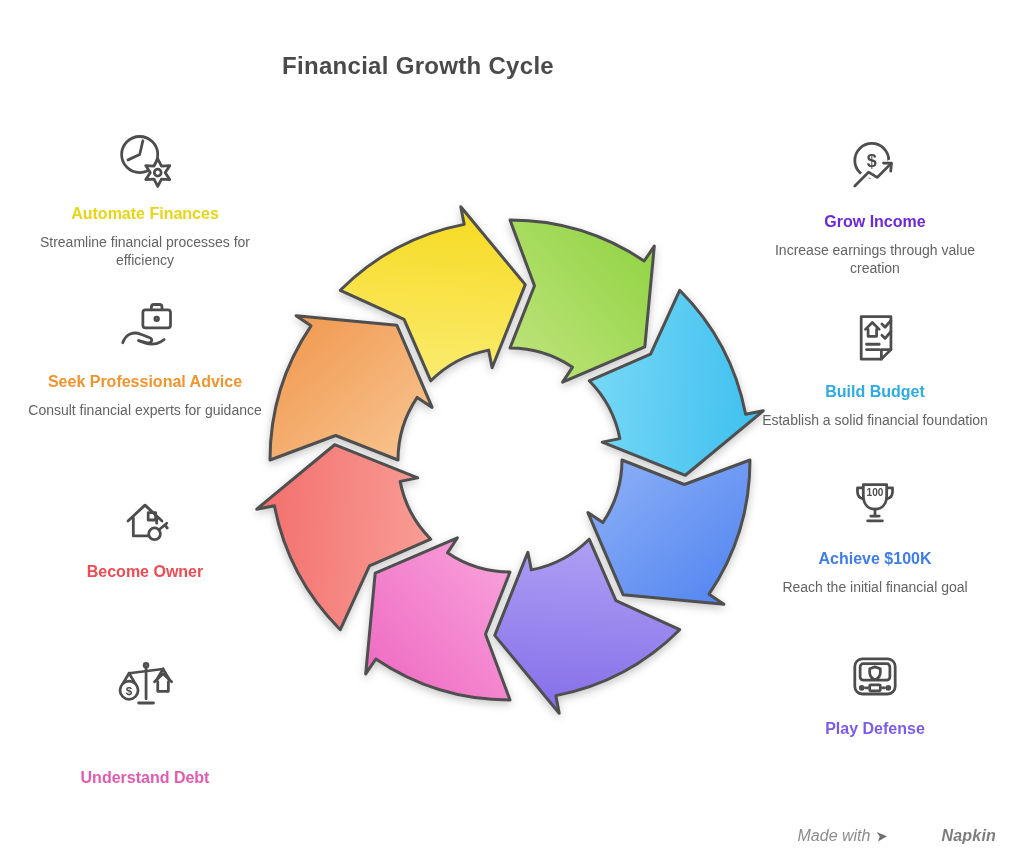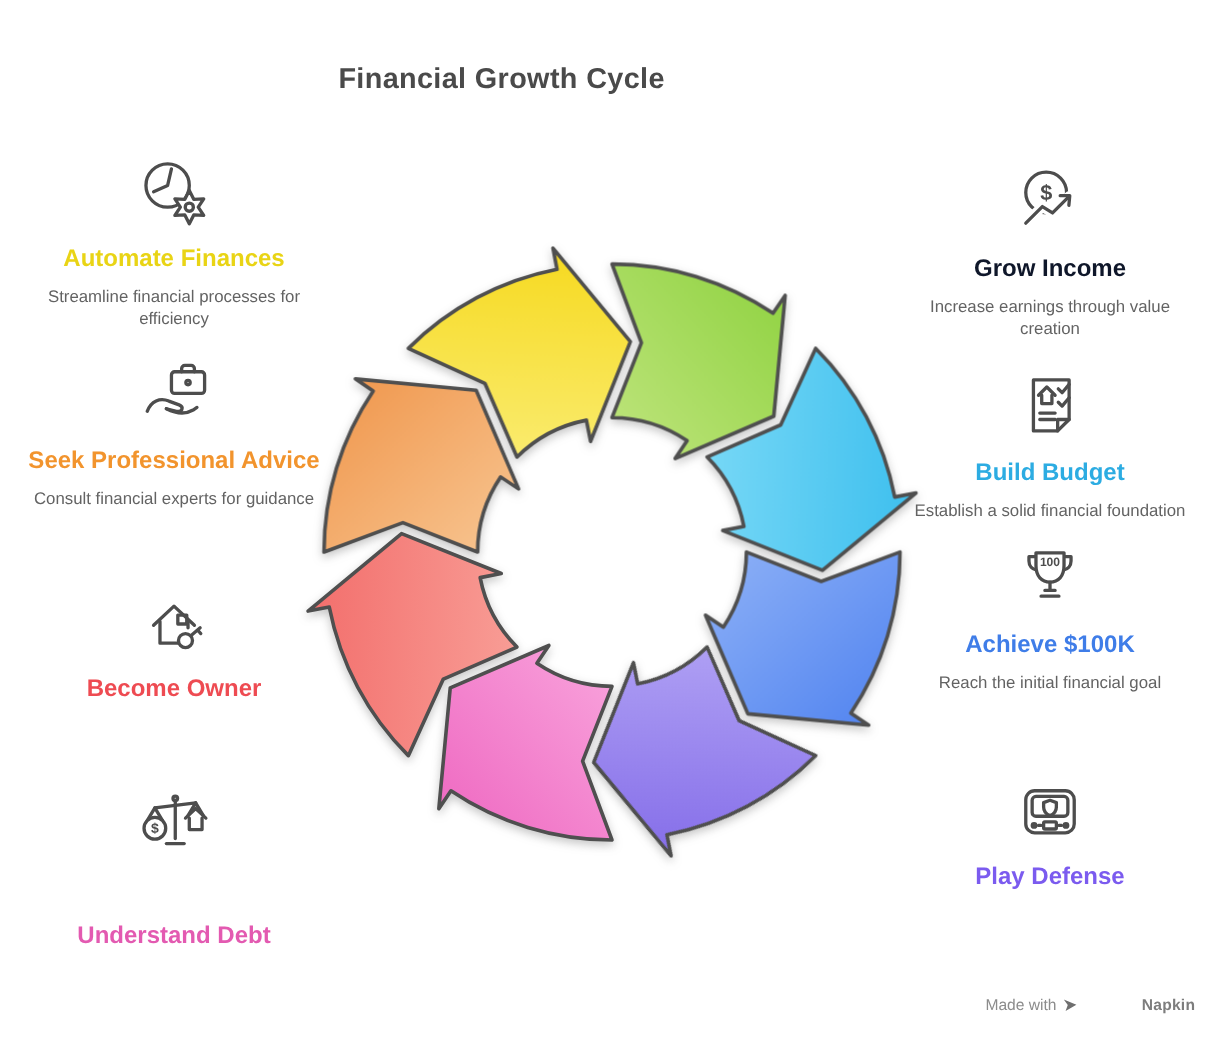--- a/index.html
+++ b/index.html
@@ -13,32 +13,32 @@
     text-align:center;font-size:24px;font-weight:bold;color:#4a4a4a;
     letter-spacing:.3px;margin:0;
   }
   .step{
     position:absolute;width:250px;
     display:flex;flex-direction:column;align-items:center;text-align:center;
   }
   .step.left{left:20px;}
   .step.right{left:750px;}
   .step .step-icon{width:68px;height:68px;margin-bottom:8px;}
-  .step h3{margin:0;font-size:20px;font-weight:bold;line-height:1.25;}
+  .step h3{margin:0;font-size:16px;font-weight:bold;line-height:1.25;}
   .step p{margin:9px 0 0;font-size:14px;color:#636363;line-height:1.32;}
   
   .icon-svg{fill:none;stroke-width:2.6;stroke-linecap:round;stroke-linejoin:round;}
   .icon-svg text{stroke:none;fill:#4d4d4d;font-weight:bold;font-family:"Liberation Sans",sans-serif;}
   .icon-fill-white{fill:#ffffff;}
   .cycle-svg{position:absolute;left:240px;top:190px;width:540px;height:540px;}
   .cycle-arrows{filter:drop-shadow(0px 3px 4px rgba(90,90,90,0.35));}
   .watermark{
     position:absolute;right:24px;bottom:20px;
     display:flex;align-items:center;gap:5px;
-    font-size:13px;color:#8c8c8c;
+    font-size:16px;color:#8c8c8c;font-style:italic;
   }
   .watermark .brand{color:#7d7d7d;font-weight:bold;letter-spacing:.2px;padding-left:48px;}
 </style>
 </head>
 <body>
 
 <h1 class="page-title">Financial Growth Cycle</h1>
 
 <svg class="cycle-svg" viewBox="-270 -270 540 540" aria-hidden="true">
   <defs>
@@ -140,39 +140,39 @@
 </div>
 
 <div class="step right" style="top:136px">
   <svg class="icon-svg step-icon" viewBox="0 0 64 64" stroke="#4d4d4d">
     <circle cx="29" cy="23" r="16"></circle>
     <text x="29" y="29" font-size="17" text-anchor="middle">$</text>
     <path d="M13,47 L26,34 L34,39 L47,26" stroke="#ffffff" stroke-width="8"></path>
     <path d="M13,47 L26,34 L34,39 L47,26"></path>
     <path d="M40,25.5 L47.5,25.5 L46.8,33"></path>
   </svg>
-  <h3 style="color: #0f172a;">Grow Income</h3>
+  <h3 style="color: #6d28d9;">Grow Income</h3>
   <p>Increase earnings through value creation</p>
 </div>
 
 <div class="step right" style="top:306px">
   <svg class="icon-svg step-icon" viewBox="0 0 64 64" stroke="#4d4d4d">
     <path class="icon-fill-white" d="M19,10 H47 V41 L38,50 H19 Z"></path>
     <path d="M47,41 H38 V50"></path>
     <path d="M23,22 L29.5,15.5 L36,22"></path>
     <path d="M25.5,22 v6.5 h8 V22"></path>
     <path d="M38.5,17 l3,3 l5.5,-6.5"></path>
     <path d="M38.5,27.5 l3,3 l5.5,-6.5"></path>
     <path d="M24,36 h12 M24,41 h12"></path>
   </svg>
   <h3 style="color: rgb(44, 172, 226);">Build Budget</h3>
   <p>Establish a solid financial foundation</p>
 </div>
 
-<div class="step right" style="top:449px">
+<div class="step right" style="top:473px">
   <svg class="icon-svg step-icon" viewBox="0 0 64 64" stroke="#4d4d4d">
     <path d="M21,14 h-5.5 v3.5 c0,4 2.5,6.5 6,7"></path>
     <path d="M43,14 h5.5 v3.5 c0,4 -2.5,6.5 -6,7"></path>
     <path class="icon-fill-white" d="M21,11 H43 V21 c0,8.5 -4.5,13 -11,13 s-11,-4.5 -11,-13 Z"></path>
     <text x="32" y="21.5" font-size="9.5" text-anchor="middle">100</text>
     <path d="M32,34 v6"></path>
     <path d="M28,40.5 h8 M25,45 h14"></path>
   </svg>
   <h3 style="color: rgb(63, 125, 232);">Achieve $100K</h3>
   <p>Reach the initial financial goal</p>

